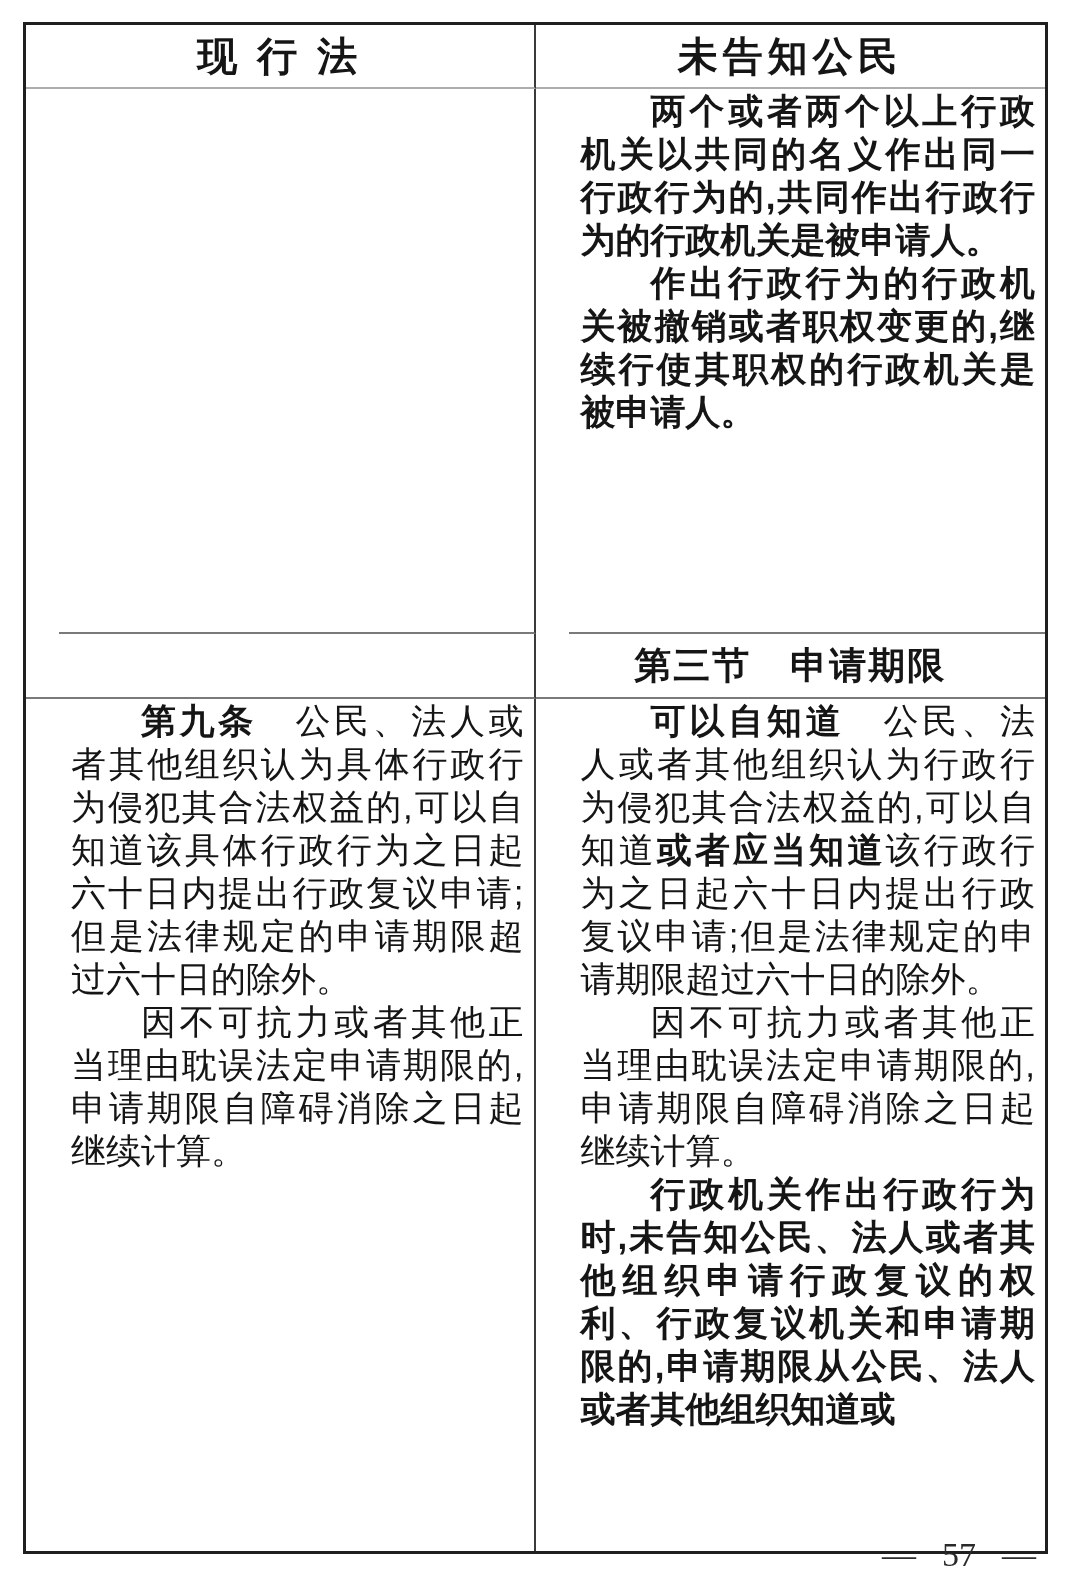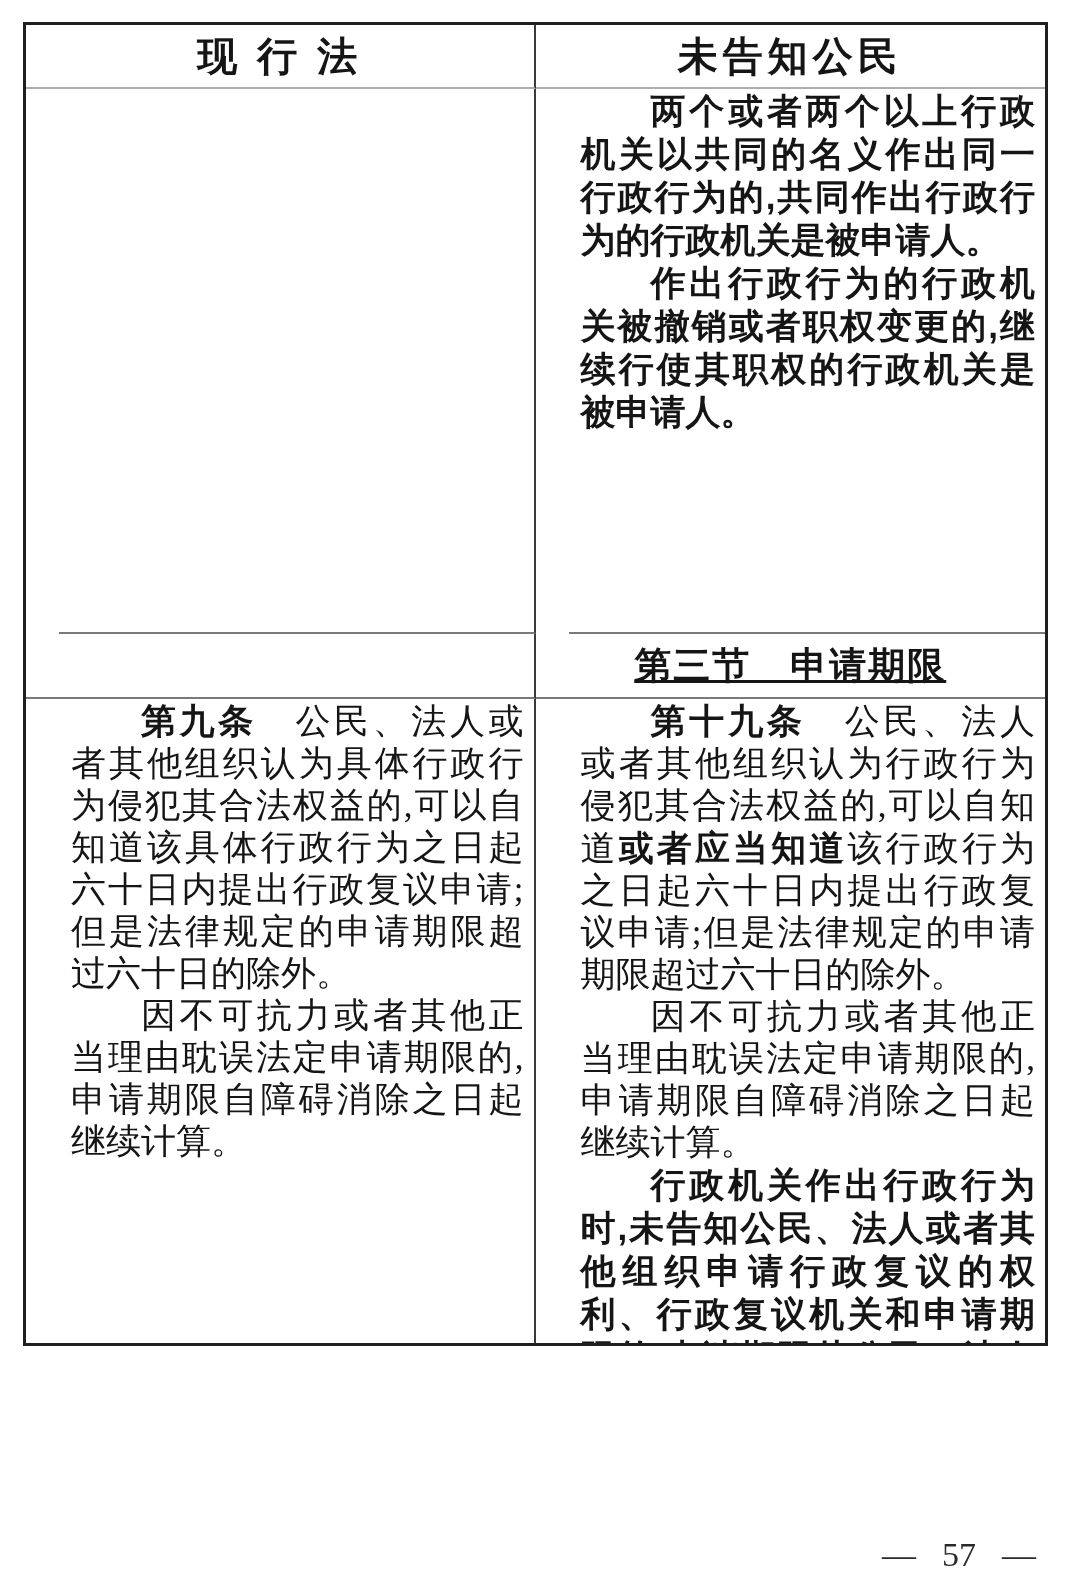--- a/index.html
+++ b/index.html
@@ -13,21 +13,21 @@
     position: relative;
     font-family: "Liberation Serif", "DejaVu Serif", serif;
     color: #151515;
     overflow: hidden;
   }
   .doc-table {
     position: absolute;
     left: 23px;
     top: 22px;
     width: 1025px;
-    height: 1324px;
+    height: 1532px;
     box-sizing: border-box;
     border: 3px solid #1f1f1f;
     display: grid;
     grid-template-columns: 1fr 1fr;
     grid-template-rows: 64px 545px 65px 1fr;
     background: #ffffff;
   }
   .cell {
     box-sizing: border-box;
     overflow: hidden;
@@ -56,30 +56,29 @@
     margin-left: 33px;
   }
   .section-cell {
     display: flex;
     align-items: center;
     justify-content: center;
     font-size: 37px;
     font-weight: 700;
     font-family: "Liberation Sans", "DejaVu Sans", sans-serif;
     letter-spacing: 2px;
-    text-decoration: underline;
   }
   .para {
     margin: 0;
     text-indent: 2em;
     text-align: justify;
     text-justify: inter-character;
   }
   .para span {
-    font-family: Liberation Serif, serif;
+    font-family: Liberation Sans, sans-serif;
     font-weight: 400;
   }
   .para span.b {
     font-family: "Liberation Sans", "DejaVu Sans", sans-serif;
     font-weight: 700;
   }
   .page-footer {
     position: absolute;
     top: 1536px;
     right: 44px;
@@ -106,21 +105,21 @@
     </div>
 
   <div class="cell col-left rule-bottom section-cell"></div>
   <div class="cell rule-bottom section-cell">第三节　申请期限</div>
 
   <div class="cell col-left text-cell">
       <p class="para"><span class="b">第九条</span><span>　公民、法人或者其他组织认为具体行政行为侵犯其合法权益的,可以自知道该具体行政行为之日起六十日内提出行政复议申请;但是法律规定的申请期限超过六十日的除外。</span></p>
       <p class="para"><span>因不可抗力或者其他正当理由耽误法定申请期限的,申请期限自障碍消除之日起继续计算。</span></p>
     </div>
   <div class="cell text-cell">
-      <p class="para"><span class="b">第十九条</span><span>　公民、法人或者其他组织认为行政行为侵犯其合法权益的,可以自知道</span><span class="b">或者应当知道</span><span>该行政行为之日起六十日内提出行政复议申请;但是法律规定的申请期限超过六十日的除外。</span></p>
+      <p class="para"><span class="b">可以自知道</span><span>　公民、法人或者其他组织认为行政行为侵犯其合法权益的,可以自知道</span><span class="b">或者应当知道</span><span>该行政行为之日起六十日内提出行政复议申请;但是法律规定的申请期限超过六十日的除外。</span></p>
       <p class="para"><span>因不可抗力或者其他正当理由耽误法定申请期限的,申请期限自障碍消除之日起继续计算。</span></p>
       <p class="para"><span class="b">行政机关作出行政行为时,未告知公民、法人或者其他组织申请行政复议的权利、行政复议机关和申请期限的,申请期限从公民、法人或者其他组织知道或</span></p>
     </div>
 
 </div>
 
 <div class="page-footer">
   <span>—</span>
   <span>57</span>
   <span>—</span>

